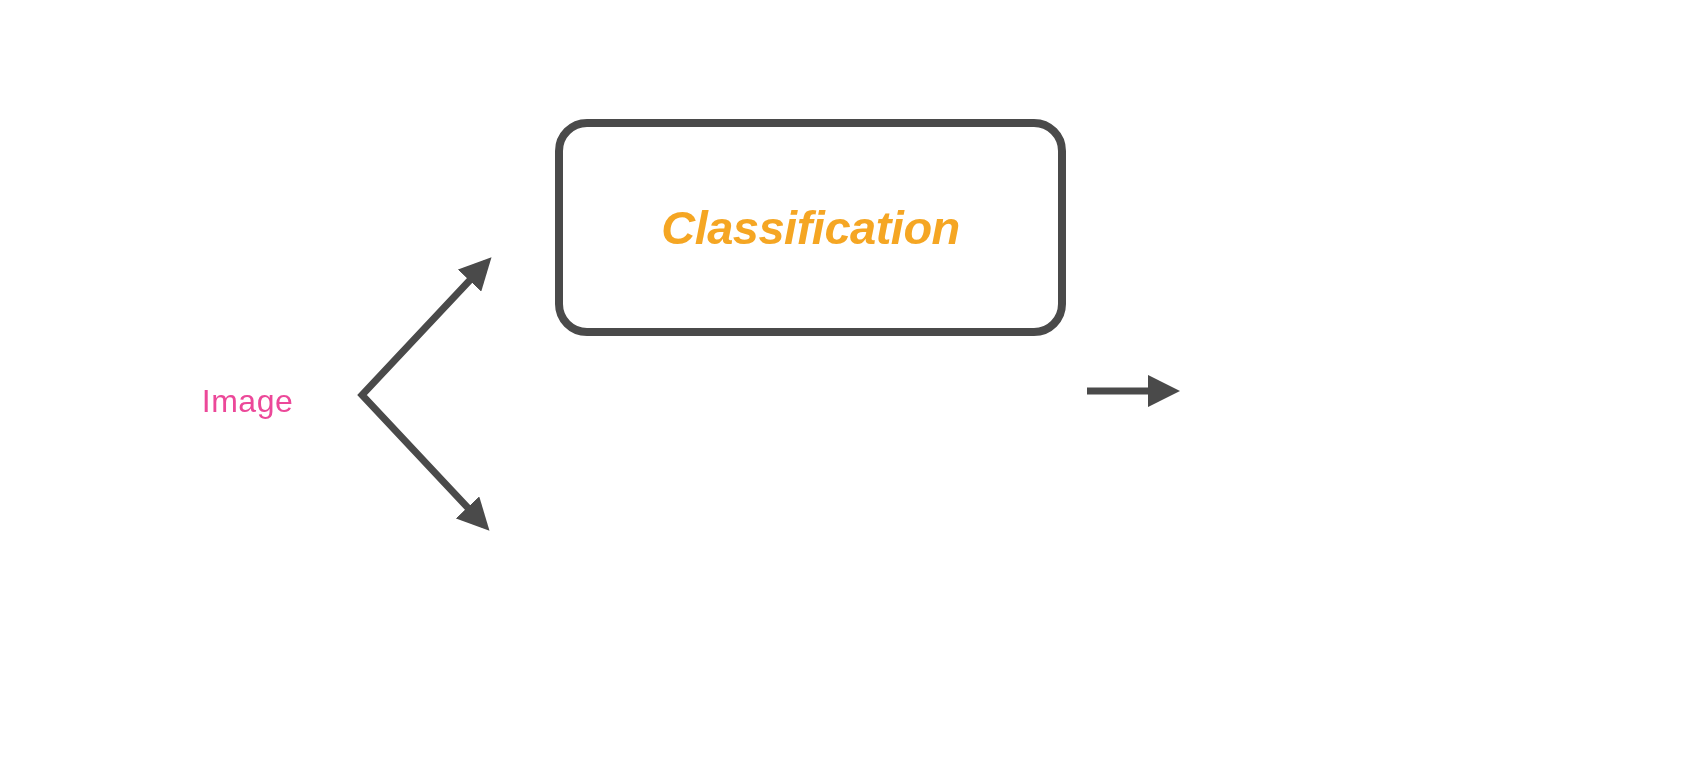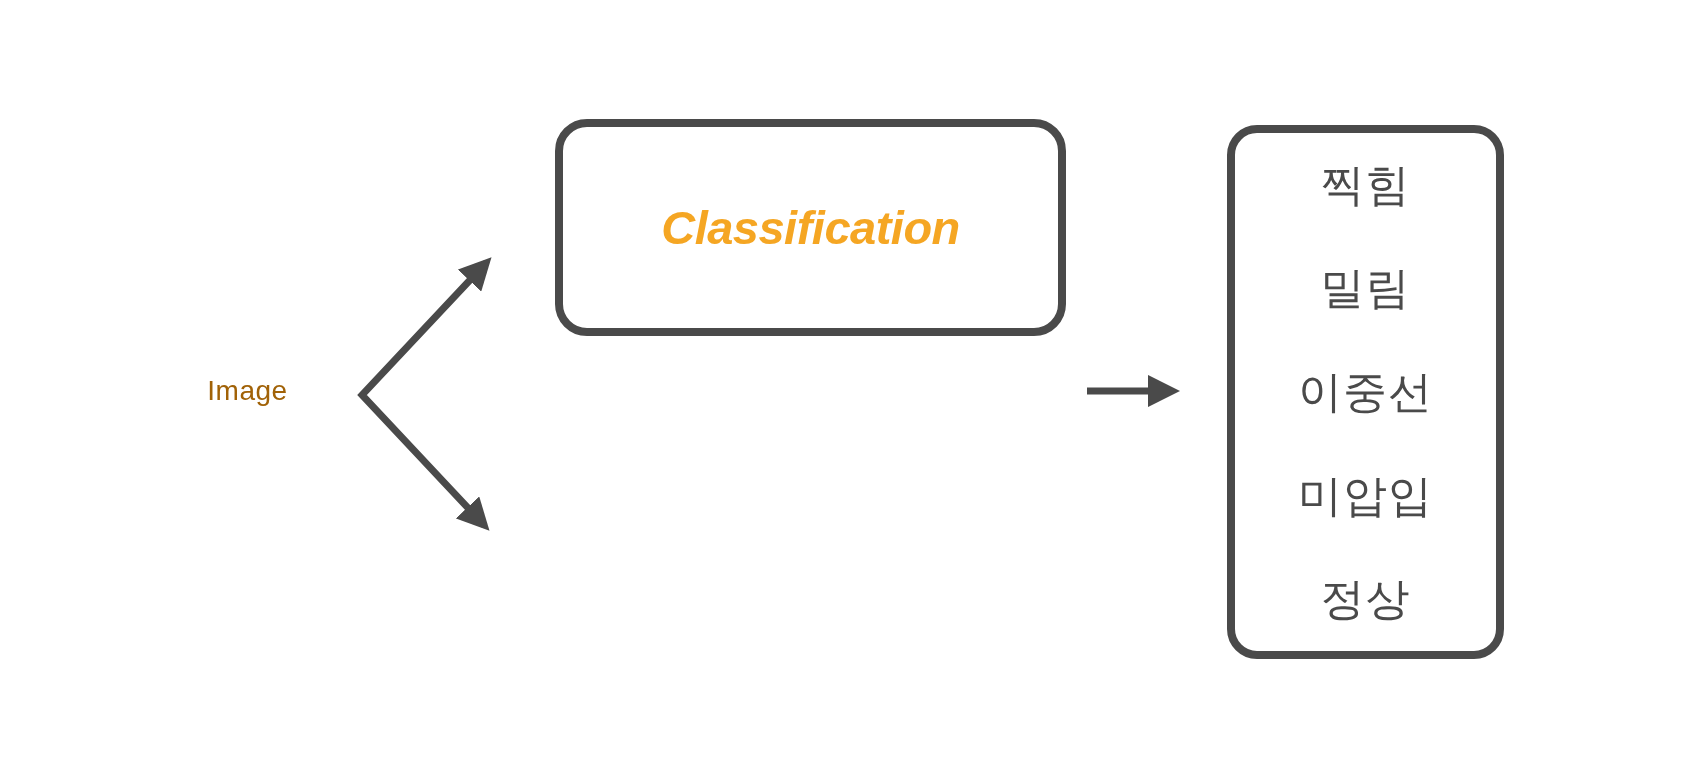--- a/index.html
+++ b/index.html
@@ -19,28 +19,28 @@
     position: absolute;
     left: 0;
     top: 0;
     width: 1682px;
     height: 781px;
     pointer-events: none;
   }
   .input-label {
     position: absolute;
     left: 160px;
-    top: 366px;
+    top: 376px;
     width: 175px;
     height: 50px;
     display: flex;
     align-items: center;
     justify-content: center;
-    font-size: 28px;
-    color: #a16207;
+    font-size: 32px;
+    color: #ec4899;
     letter-spacing: 0.5px;
   }
   .node-box {
     position: absolute;
     box-sizing: border-box;
     background: #ffffff;
     border: 8px solid #4a4a4a;
     border-radius: 32px;
     display: flex;
     align-items: center;
@@ -106,21 +106,14 @@
     <line x1="1087" y1="391" x2="1172" y2="391" stroke="#4a4a4a" stroke-width="7" marker-end="url(#arrowhead)"></line>
   </svg>
 
   <div class="input-label">Image</div>
 
   <div class="node-box box-classification">
     <span class="branch-label">Classification</span>
   </div>
 
 
-  <div class="output-box">
-    <div class="output-item">찍힘</div>
-    <div class="output-item">밀림</div>
-    <div class="output-item">이중선</div>
-    <div class="output-item">미압입</div>
-    <div class="output-item">정상</div>
-  </div>
 
 </div>
 
 </body></html>

